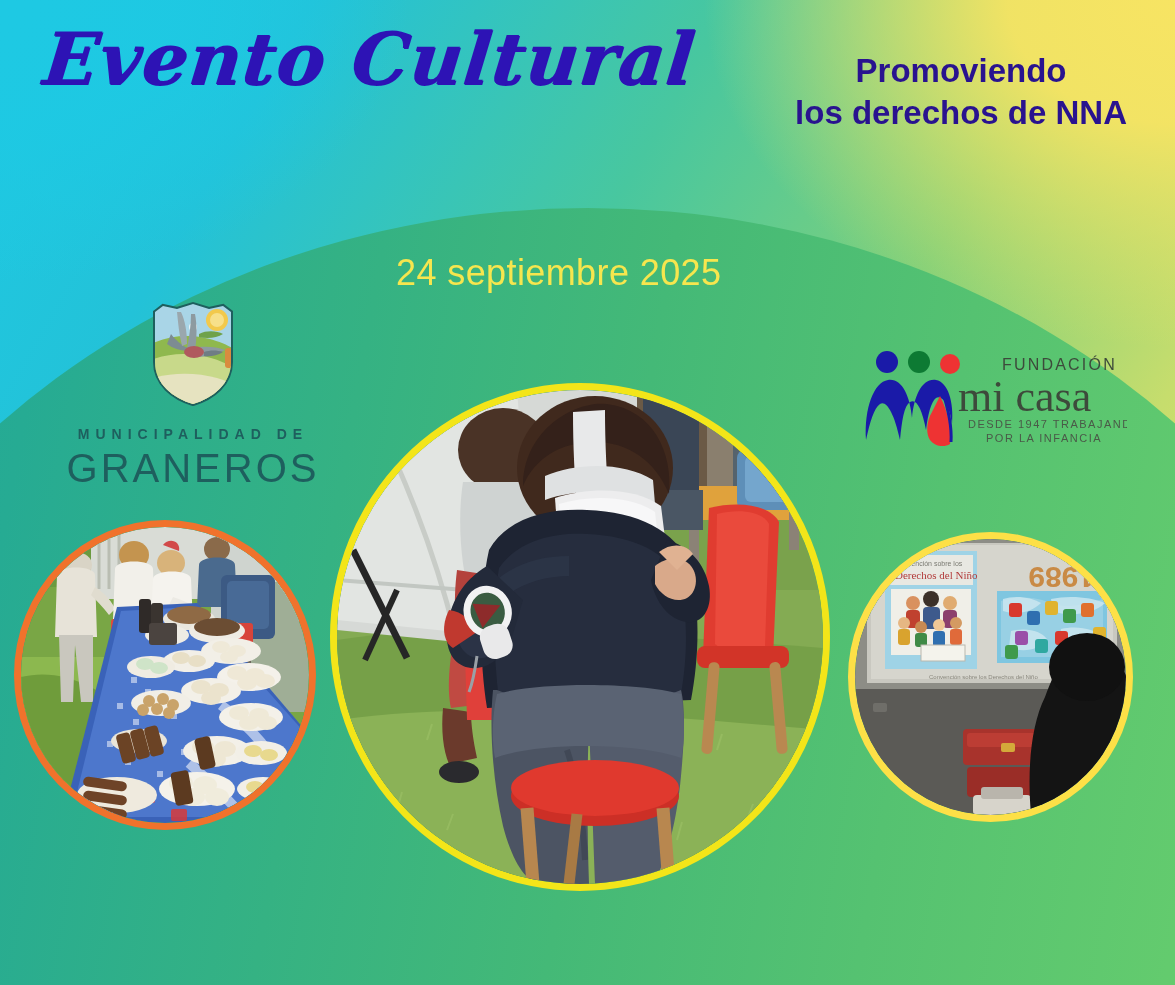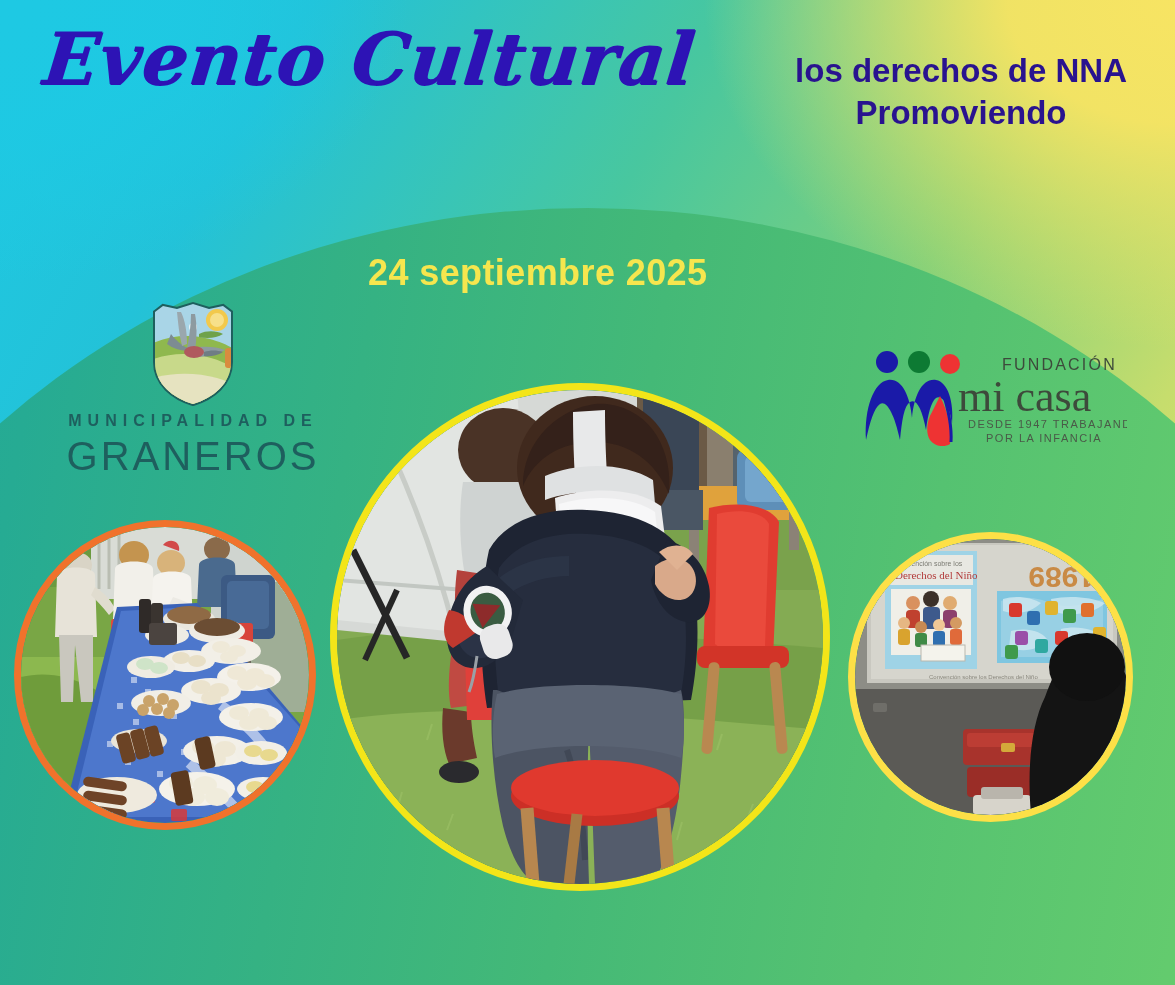--- a/index.html
+++ b/index.html
@@ -61,32 +61,33 @@
     letter-spacing:0.5px;white-space:nowrap;
   }
   .tagline{
     position:absolute;right:48px;top:50px;
     text-align:center;
     font-family:"Liberation Sans", sans-serif;
     font-weight:bold;font-size:33px;line-height:1.28;
     color:#29138f;white-space:nowrap;
   }
   .date{
-    position:absolute;left:368px;top:252px;
-    font-family:"Liberation Sans", sans-serif;
-    font-weight:bold;font-size:36px;color:#f6e64e;
+    position:absolute;left:396px;top:252px;
+    font-family:"Liberation Sans", sans-serif;
+    font-weight:normal;font-size:36px;color:#f6e64e;
     letter-spacing:0.4px;white-space:nowrap;
   }
 
   
   .muni{position:absolute;left:48px;top:300px;width:290px;text-align:center;}
   .muni .shield{display:block;margin:0 auto;}
   .muni .muni-line1{
-    font-family:"Liberation Sans", sans-serif;
-    font-size:16px;font-weight:bold;letter-spacing:6px;color:#1e5f5e;
+    margin-top:14px;
+    font-family:"Liberation Sans", sans-serif;
+    font-size:14px;font-weight:bold;letter-spacing:6px;color:#1e5f5e;
   }
   .muni .muni-line2{
     margin-top:4px;
     font-family:"Liberation Sans", sans-serif;
     font-size:40px;font-weight:normal;letter-spacing:3px;color:#1e5f5e;
   }
 
   
   .micasa{position:absolute;left:862px;top:348px;width:270px;}
   .micasa-url{
@@ -116,22 +117,22 @@
   <div class="bg-corner-tl"></div>
   <div class="bg-corner-tr"></div>
   <div class="bg-corner-bl"></div>
   <div class="bg-corner-br"></div>
   <div class="dome"></div>
 
   <div class="script-title">Evento Cultural</div>
 
 
   <div class="tagline">
+    <div>Promoviendo</div>
     <div>los derechos de NNA</div>
-    <div>Promoviendo</div>
   </div>
 
   <div class="date">24 septiembre 2025</div>
 
   <div class="muni">
     <span class="shield">
       <svg width="92" height="108" viewBox="0 0 92 108">
         <defs>
           <clipPath id="shieldClip">
             <path d="M8 12 L16 6 L30 9 L46 4 L62 9 L76 6 L84 12 L84 62

